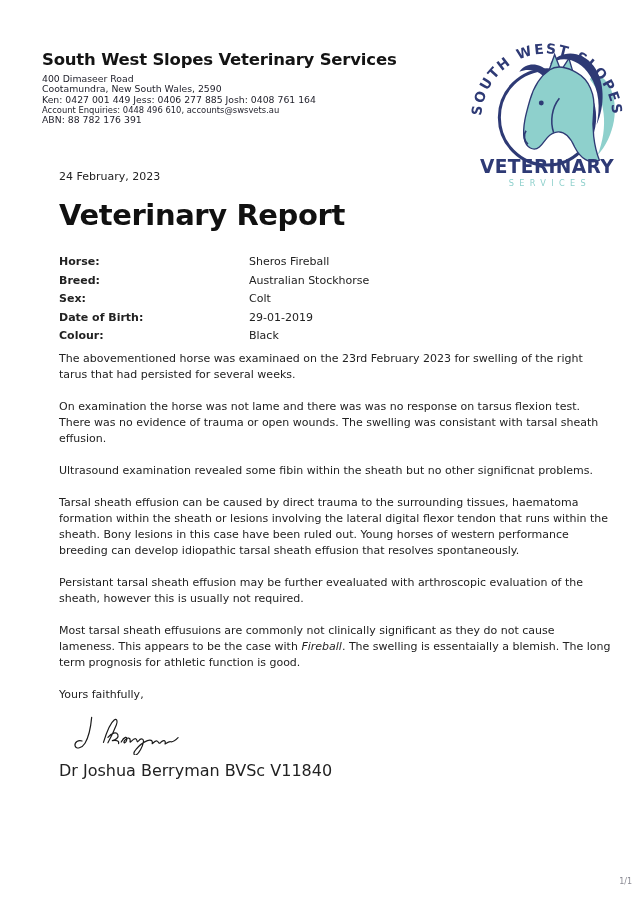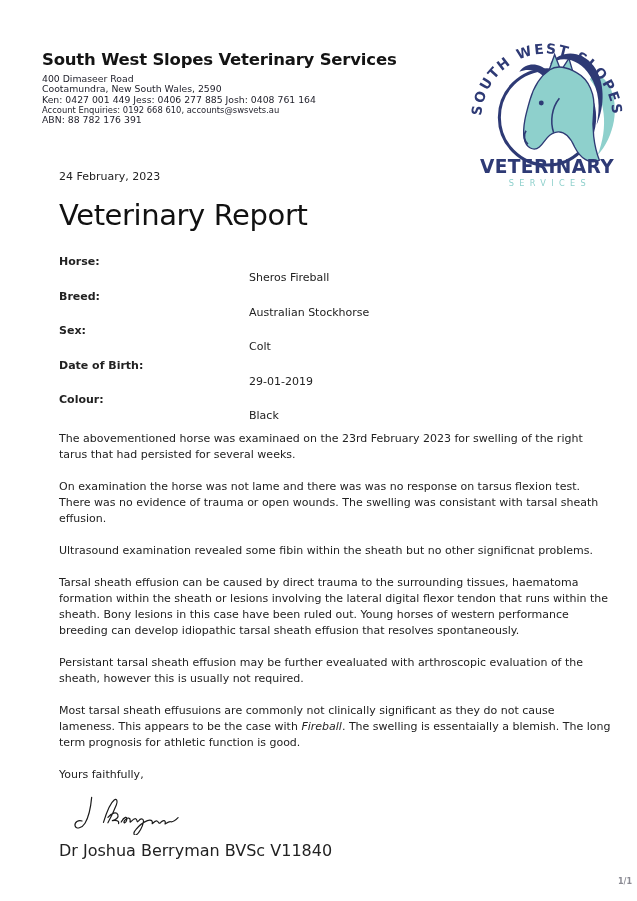--- a/index.html
+++ b/index.html
@@ -22,55 +22,55 @@
   .lh-line{font-size:9.3px;line-height:10.3px;white-space:nowrap;}
   .lh-line.small{font-size:8.4px;}
   
   .logo{position:absolute;left:466px;top:20px;width:162px;height:170px;}
   .logo svg{width:100%;height:100%;}
   
   .content{position:absolute;left:59px;top:170px;width:553px;}
   .doc-date{font-size:11px;line-height:13px;}
   .doc-title{
     margin:15px 0 0 0;
-    font-size:29px;line-height:35px;font-weight:normal;color:#111111;
+    font-size:29px;line-height:35px;font-weight:bold;color:#111111;
     letter-spacing:-0.4px;
   }
   .details{margin-top:20px;}
   .detail-row{display:flex;font-size:11px;line-height:18.6px;gap:12px;}
   .detail-label{width:178px;font-weight:bold;}
-  .detail-value{flex:1;margin-top:16px;}
+  .detail-value{flex:1;}
   .body-text{margin-top:5px;}
   .body-text p{margin:0 0 15.5px 0;font-size:11px;line-height:16.2px;}
   .italic{font-style:italic;}
   .closing{margin-bottom:4px !important;}
   .signature{display:block;margin:2px 0 0 6px;width:122px;height:48px;}
   .sig-name{font-size:16px;line-height:16px;margin-top:8px;}
   
   .page-num{
     position:absolute;right:37px;bottom:15px;
-    font-size:8px;color:#8a8a93;font-weight:bold;
+    font-size:8px;color:#8a8a93;
   }
   .navy{fill:#2e3a75;}
   .teal{fill:#8ed0cc;}
   .ring{fill:none;stroke:#2e3a75;stroke-width:3.2;}
   .outline{stroke:#2e3a75;stroke-width:1.4;}
   .sig-stroke{fill:none;stroke:#1a1a1a;stroke-width:3.2;stroke-linecap:round;stroke-linejoin:round;}
 </style>
 </head>
 <body>
 
 <div class="page">
 
   <div class="lh-name">South West Slopes Veterinary Services</div>
   <div class="lh-lines">
     <div class="lh-line">400 Dimaseer Road</div>
     <div class="lh-line">Cootamundra, New South Wales, 2590</div>
     <div class="lh-line">Ken: 0427 001 449 Jess: 0406 277 885 Josh: 0408 761 164</div>
-    <div class="lh-line small">Account Enquiries: 0192 668 610, accounts@swsvets.au</div>
+    <div class="lh-line small">Account Enquiries: 0448 496 610, accounts@swsvets.au</div>
     <div class="lh-line">ABN: 88 782 176 391</div>
   </div>
 
   <div class="logo">
     <svg viewBox="0 0 170 178">
       <defs>
         <path id="arcpath" d="M 16,104 A 69,69 0 0 1 154,104"></path>
       </defs>
       <circle class="ring" cx="85" cy="102" r="50"></circle>
 

